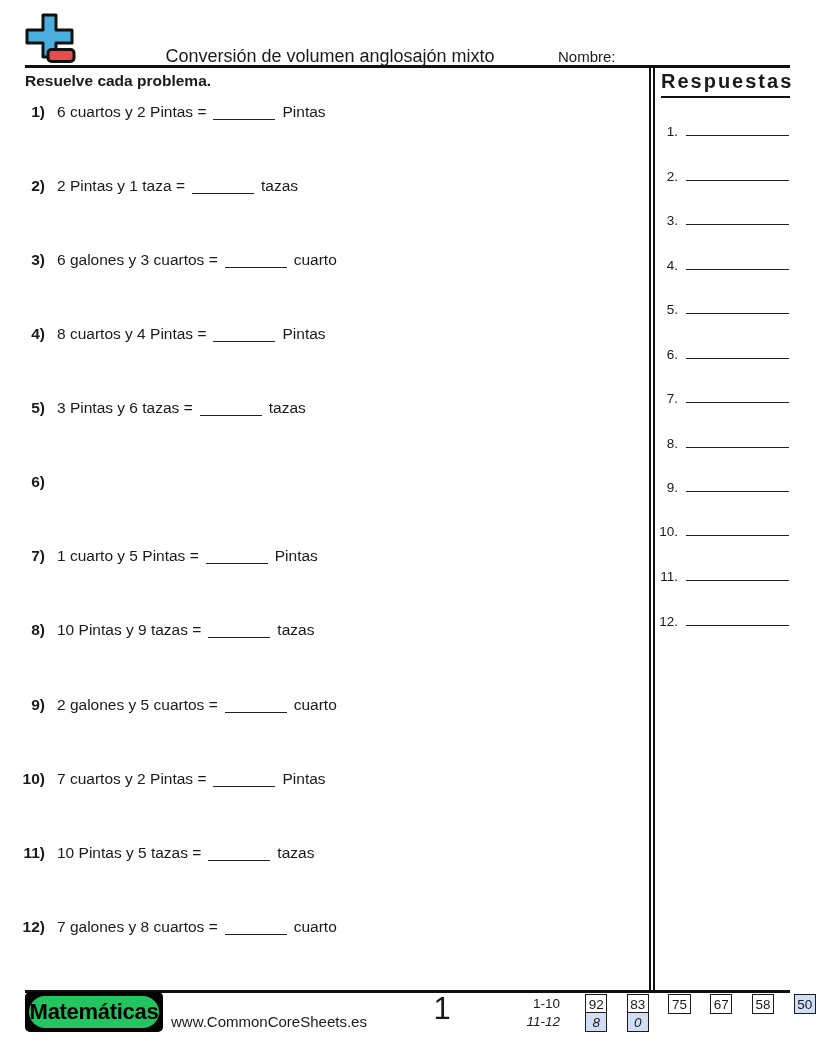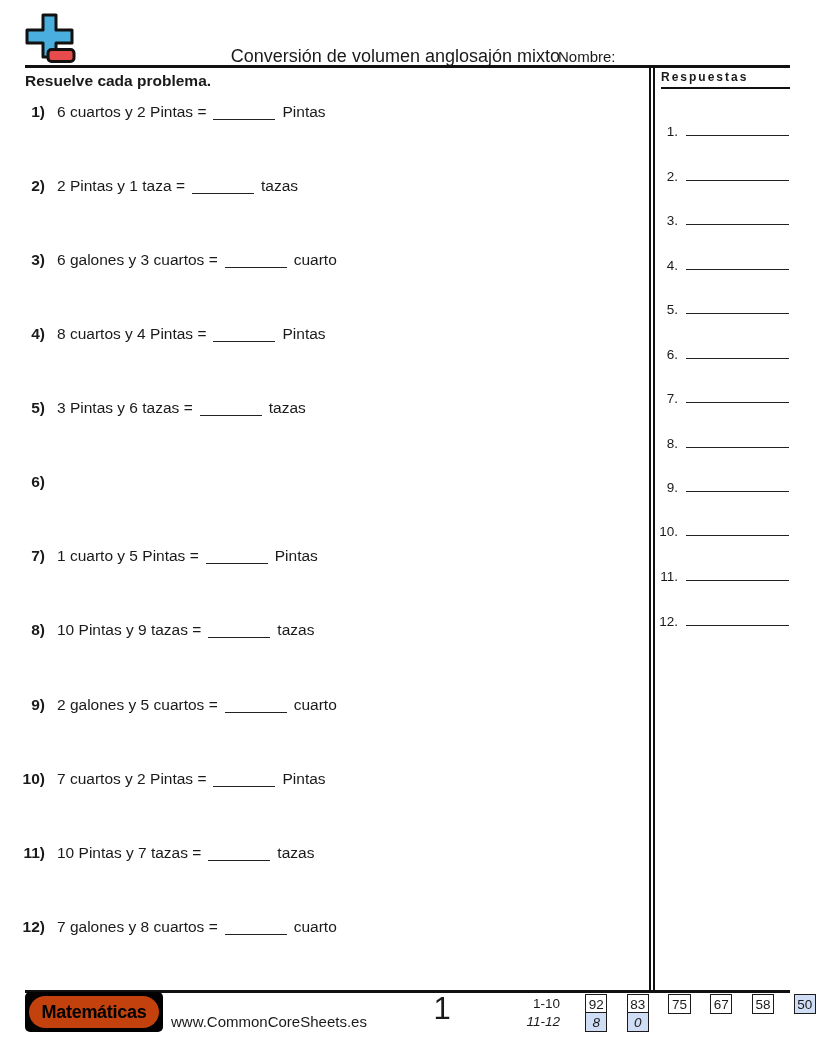--- a/index.html
+++ b/index.html
@@ -7,21 +7,21 @@
   .page {
     position:relative; width:816px; height:1056px; margin:0 auto;
     background:#ffffff; color:#1a1a1a;
     font-family:"Liberation Sans", sans-serif;
     overflow:hidden;
   }
   
   .logo { position:absolute; left:22px; top:12px; width:54px; height:52px; }
   .title {
     position:absolute; left:100px; top:46px; width:460px;
-    text-align:right; font-size:18px; line-height:20px;
+    text-align:center; font-size:18px; line-height:20px;
   }
   .name-label { position:absolute; left:558px; top:48px; font-size:15px; }
   .header-rule { position:absolute; left:25px; width:765px; top:65px; height:3px; background:#111; }
   .instructions { position:absolute; left:25px; top:72px; font-size:15.5px; font-weight:bold; }
 
   
   .problem {
     position:absolute; left:16px; width:620px;
     display:flex; align-items:baseline; font-size:15.5px; line-height:19px;
   }
@@ -33,40 +33,40 @@
     margin:0 7px;
   }
 
   
   .vdivider {
     position:absolute; left:649px; top:67px; width:6px; height:924px;
     border-left:2px solid #111; border-right:2px solid #111;
   }
   .answers-title {
     position:absolute; left:661px; top:70px; width:129px;
-    font-size:12px; font-weight:bold; letter-spacing:2px;
+    font-size:20px; font-weight:bold; letter-spacing:2px;
     padding-bottom:3px; border-bottom:2.5px solid #111;
   }
   .answer-row {
     position:absolute; left:656px; width:133px;
     display:flex; align-items:baseline; font-size:13.5px; line-height:16px;
   }
   .answer-row .anum { width:22px; text-align:right; flex:0 0 22px; }
   .answer-row .aline { flex:1; margin-left:8px; height:14px; border-bottom:1.6px solid #222; }
 
   
   .footer-rule { position:absolute; left:25px; width:765px; top:990px; height:2.5px; background:#111; }
   .brand-badge {
     position:absolute; left:25px; top:992px; width:138px; height:40px;
     background:#000; border-radius:5px; display:flex; align-items:center; justify-content:center;
   }
   .brand-pill {
-    width:130px; height:32px; background:#c2410c; border-radius:16px;
+    width:130px; height:32px; background:#22c55e; border-radius:16px;
     display:flex; align-items:center; justify-content:center;
-    font-weight:bold; font-size:18px; letter-spacing:-0.3px; color:#000;
+    font-weight:bold; font-size:22px; letter-spacing:-0.3px; color:#000;
   }
   .website { position:absolute; left:171px; top:1013px; font-size:15px; }
   .page-number { position:absolute; left:420px; top:991px; width:44px; text-align:center; font-size:31px; }
 
   .score { position:absolute; left:496px; top:994px; font-size:13.5px; }
   .score-row { display:flex; align-items:stretch; height:20px;gap:21px; }
   .score-row + .score-row { margin-top:-1.6px;font-style:italic; }
   .score-label { width:68px; text-align:right; padding-right:4px; line-height:20px; }
   .cell {
     width:22.3px; border:1.6px solid #1b1b1b;
@@ -124,21 +124,21 @@
   <div class="problem" style="top:695px">
     <span class="num">9)</span>
     <span class="ptext"><span>2 galones y 5 cuartos =</span><span class="blank"></span><span>cuarto</span></span>
   </div>
   <div class="problem" style="top:769px">
     <span class="num">10)</span>
     <span class="ptext"><span>7 cuartos y 2 Pintas =</span><span class="blank"></span><span>Pintas</span></span>
   </div>
   <div class="problem" style="top:843px">
     <span class="num">11)</span>
-    <span class="ptext"><span>10 Pintas y 7 tazas =</span><span class="blank"></span><span>tazas</span></span>
+    <span class="ptext"><span>10 Pintas y 5 tazas =</span><span class="blank"></span><span>tazas</span></span>
   </div>
   <div class="problem" style="top:917px">
     <span class="num">12)</span>
     <span class="ptext"><span>7 galones y 8 cuartos =</span><span class="blank"></span><span>cuarto</span></span>
   </div>
 
   <div class="vdivider"></div>
   <div class="answers-title">Respuestas</div>
 
   <div class="answer-row" style="top:122px">

